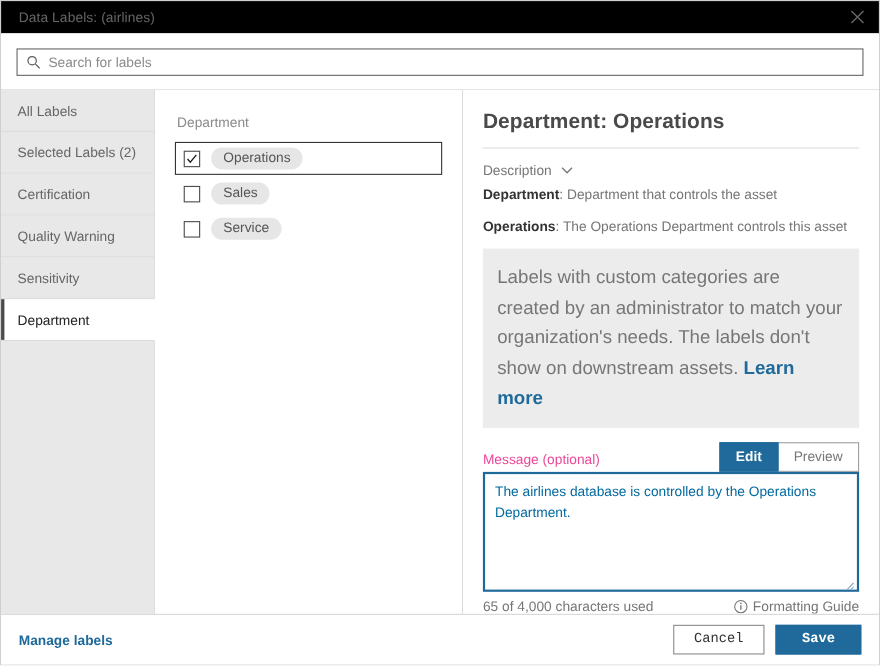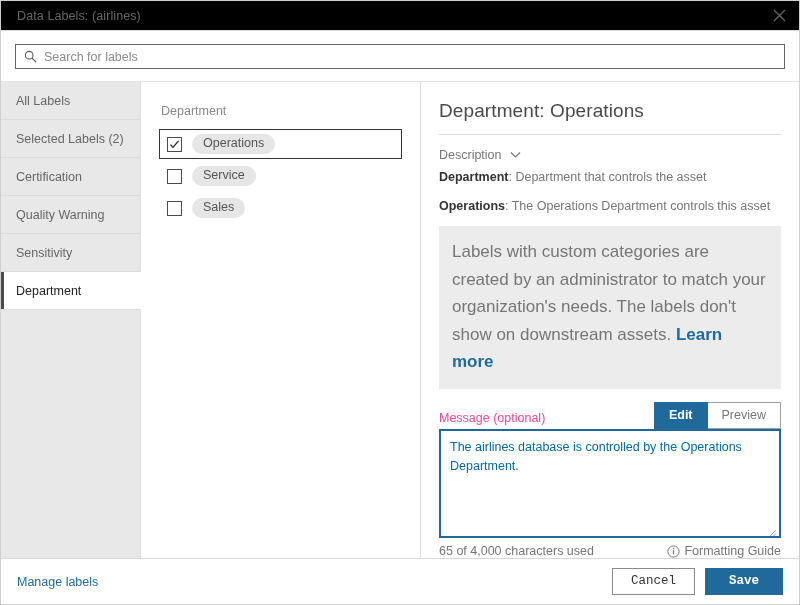--- a/index.html
+++ b/index.html
@@ -167,21 +167,21 @@
     flex: 1 1 auto;
     background: #ffffff;
     padding: 18px 18px 0 18px;
     min-width: 0;
     display: flex;
     flex-direction: column;
   }
   .detail-title {
     font-size: 19px;
     color: #4a4a4a;
-    font-weight: 400;
+    font-weight: 700;
     padding-bottom: 12px;
     border-bottom: 1px solid #dddddd;
     margin: 0 0 13px 0;
     letter-spacing: 0.1px;
   }
   .desc-toggle {
     display: flex;
     align-items: center;
     font-size: 12.5px;
     color: #767676;
@@ -269,21 +269,21 @@
     flex: 0 0 46px;
     border-top: 1px solid #d8d8d8;
     background: #ffffff;
     display: flex;
     align-items: center;
     padding: 0 16px;
   }
   .manage-link {
     font-size: 12.5px;
     color: #1f6a9a;
-    font-weight: normal;
+    font-weight: bold;
     cursor: pointer;
   }
   .footer-spacer { flex: 1 1 auto; }
   .btn {
     font-size: 12.5px;
     height: 27px;
     min-width: 80px;
     padding: 0 18px;
     cursor: pointer;
     font-family: Liberation Mono, monospace;
@@ -363,26 +363,26 @@
         <span class="cbox">
           <svg width="11" height="11" viewBox="0 0 11 11">
               <path d="M1.5,5.6 L4,8.4 L9.5,1.8" stroke="#1a1a1a" stroke-width="1.2" fill="none"></path>
             </svg>
         </span>
         <span class="pill">Operations</span>
       </div>
 
       <div class="check-row">
         <span class="cbox"></span>
-        <span class="pill">Service</span>
+        <span class="pill">Sales</span>
       </div>
 
       <div class="check-row">
         <span class="cbox"></span>
-        <span class="pill">Sales</span>
+        <span class="pill">Service</span>
       </div>
     </div>
 
     <div class="detailcol">
       <div class="detail-title">Department: Operations</div>
 
       <div class="desc-toggle">
         <span>Description</span>
         <span class="chev">
           <svg width="11" height="8" viewBox="0 0 11 8">

